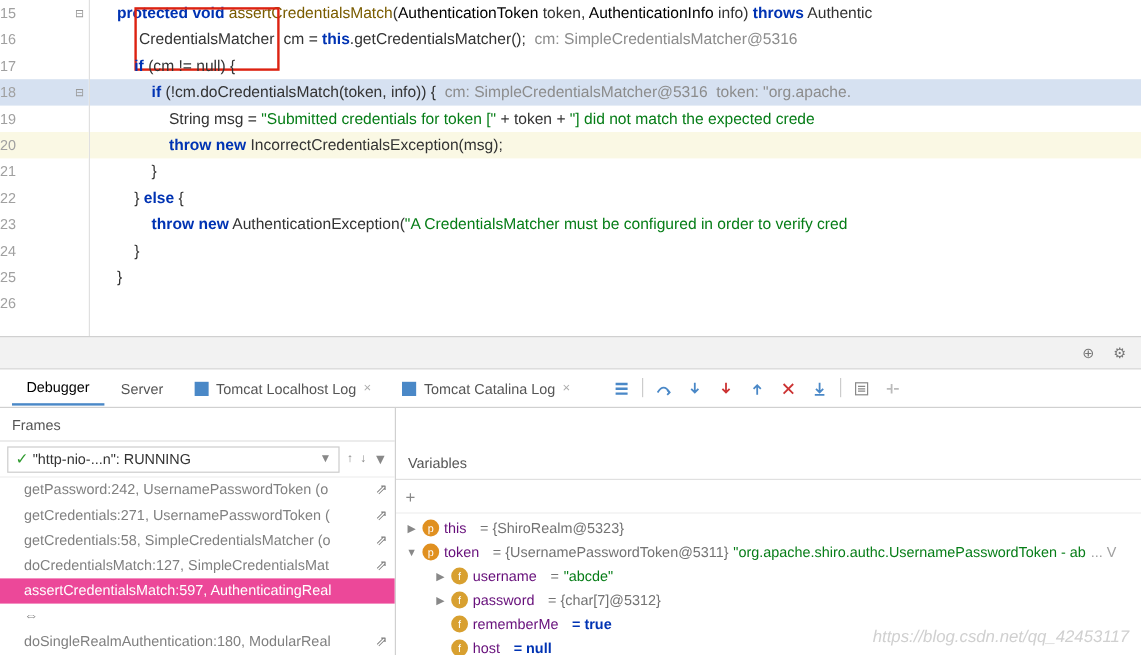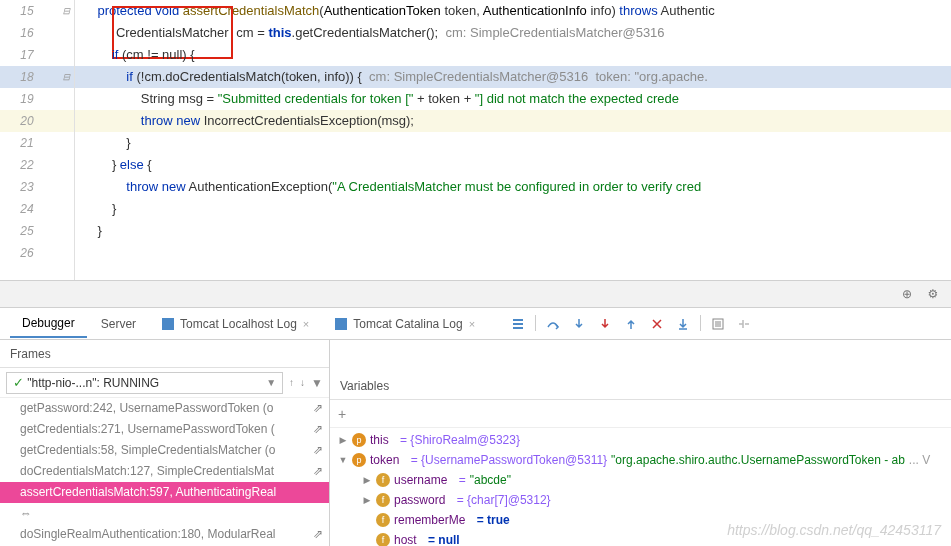--- a/index.html
+++ b/index.html
@@ -1,25 +1,25 @@
 <!DOCTYPE html>
 <html><head>
 <meta charset="utf-8">
 <style>
 * { margin: 0; padding: 0; box-sizing: border-box; font-family: "Segoe UI", Arial, sans-serif; }
 body { width: 951px; height: 546px; background: #fff; font-size: 12px; color: #333; overflow: hidden; display: flex; flex-direction: column; }
 .code-area { height: 280px; display: flex; background: #ffffff; overflow: hidden; }
 .gutter { width: 75px; border-right: 1px solid #e0e0e0; background: #fff; flex-shrink: 0; }
-.gutter-row { height: 22px; display: flex; align-items: center; justify-content: center; padding-right: 20px; font-family: Menlo, Consolas, monospace; font-size: 12px; color: #a0a0a0; position: relative; font-style: italic; }
+.gutter-row { height: 22px; display: flex; align-items: center; justify-content: flex-start; padding-right: 20px; font-family: Menlo, Consolas, monospace; font-size: 12px; color: #a0a0a0; position: relative; }
 .gutter-row .fold { position: absolute; right: 4px; font-size: 9px; color: #999; }
 .code-body { flex: 1; overflow: hidden; font-family: Menlo, Consolas, monospace; font-size: 13px; }
 .code-line { height: 22px; line-height: 22px; white-space: pre; padding-left: 8px; }
 .hl-exec { background: #d6e1f1; }
 .hl-stop { background: #faf8e4; }
-.kw { color: #0033b3; font-weight: normal; margin-top: 24px; }
+.kw { color: #0033b3; font-weight: bold; margin-top: 24px; }
 .ty { color: #000; }
 .mn { color: #7a5c00; }
 .this { color: #0033b3; font-weight: bold; }
 .str { color: #067d17; }
 .cmt { color: #8c8c8c; }
 .boxed { border: 2px solid #d21; padding: 17px 2px; }
 .toolbar-row { height: 28px; background: #f2f2f2; border-top: 1px solid #d0d0d0; border-bottom: 1px solid #d0d0d0; display: flex; align-items: center; justify-content: flex-end; padding-right: 10px; gap: 10px; }
 .toolbar-row .ticon { width: 16px; height: 16px; color: #777; display: flex; align-items: center; justify-content: center; cursor: pointer; }
 .tabs-row { height: 32px; background: #fff; border-bottom: 1px solid #d0d0d0; display: flex; align-items: center; padding-left: 10px; gap: 2px; }
 .tab { padding: 6px 12px; font-size: 12px; color: #555; cursor: pointer; display: flex; align-items: center; gap: 6px; }
@@ -39,21 +39,21 @@
 .vars-panel { flex: 1; display: flex; flex-direction: column; margin-top: 32px; }
 .vars-header { height: 28px; border-bottom: 1px solid #e0e0e0; display: flex; align-items: center; padding-left: 10px; font-size: 12px; color: #555; }
 .vars-subhead { height: 28px; border-bottom: 1px solid #eee; display: flex; align-items: center; padding-left: 8px; color: #999; gap: 8px; }
 .vars-tree { flex: 1; overflow: hidden; font-family: "Segoe UI", Arial, sans-serif; font-size: 12px; padding-top: 2px; }
 .vnode { height: 20px; display: flex; align-items: center; gap: 4px; padding-left: 8px; white-space: nowrap; }
 .vnode .arrow { width: 10px; color: #888; font-size: 9px; display: inline-block; text-align: center; }
 .vnode .badge { width: 14px; height: 14px; border-radius: 7px; font-size: 9px; display: flex; align-items: center; justify-content: center; color: #fff; }
 .badge.p { background: #e09020; }
 .badge.f { background: #d8a030; }
 .vname { color: #660e7a; }
-.vval { color: #8b5cf6; }
+.vval { color: #737373; }
 .vstr { color: #067d17; }
 .vkw { color: #0033b3; font-weight: bold; }
 .navlink { color: #a0a0a0; }
 .watermark { position: absolute; right: 10px; bottom: 8px; color: #d0d0d0; font-size: 14px; font-style: italic; }
 .check { color: #2e9a2e; font-size: 13px; }
 .arrow-icon { font-size: 10px; color: #888; }
 </style>
 </head>
 <body>
 

